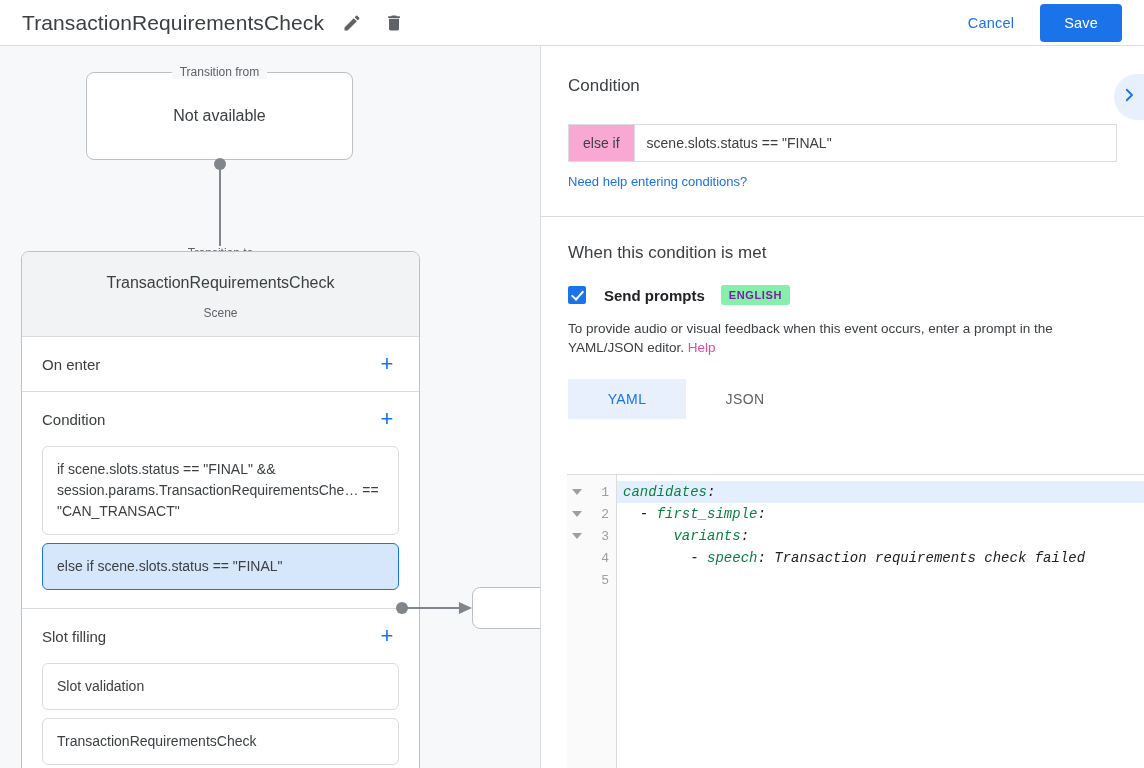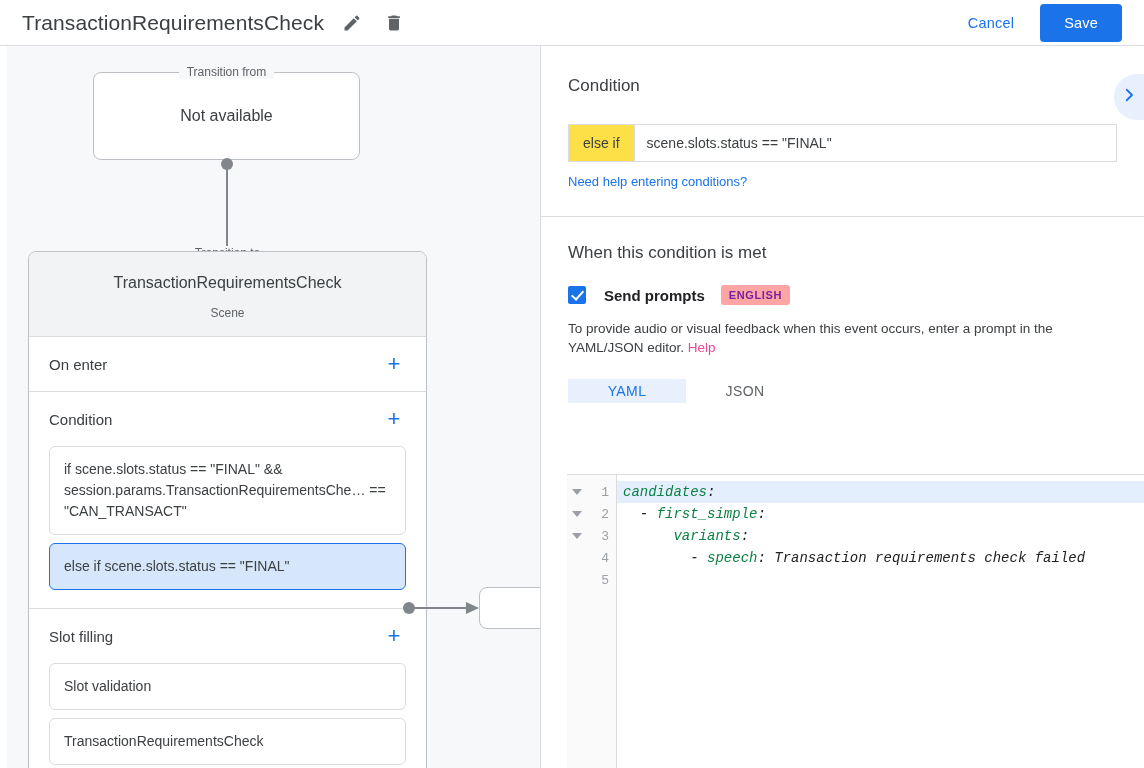--- a/index.html
+++ b/index.html
@@ -43,21 +43,21 @@
     margin-left: 16px; margin-right: 22px;
     background: #1a73e8; color: #fff;
     font-size: 14.5px; font-weight: 500; letter-spacing: .2px;
     border: none; border-radius: 4px;
     padding: 0 24px; height: 38px; cursor: pointer;
     font-family: "Liberation Sans", sans-serif;
   }
 
   
   #canvas {
-    position: absolute; left: 7px; top: 46px;
+    position: absolute; left: 0; top: 46px;
     width: 540px; height: 722px;
     background: #f6f8fa;
     overflow: hidden;
   }
 
   
   .fset {
     position: absolute;
     border: 1px solid #bdc1c6;
     border-radius: 8px;
@@ -164,21 +164,21 @@
   .panel-h { font-size: 17px; color: #3c4043; }
 
   #condition-input-row {
     display: flex; align-items: stretch;
     margin-top: 28px;
     border: 1px solid #dadce0;
     height: 38px;
     background: #ffffff;
   }
   #condition-prefix {
-    background: #fde047;
+    background: #f9a8d4;
     border-right: 1px solid #dadce0;
     display: flex; align-items: center;
     padding: 0 14px;
     font-size: 14px; color: #3c4043;
     white-space: nowrap;
   }
   #condition-value {
     flex: 1; border: none; outline: none;
     padding: 0 12px;
     font-size: 14px; color: #3c4043;
@@ -205,35 +205,35 @@
     content: ""; position: absolute;
     left: 4px; top: 0px; width: 5px; height: 10px;
     border: solid #fff; border-width: 0 2px 2px 0;
     transform: rotate(42deg);
   }
   .cb-label { font-size: 15px; color: #202124; }
   .cb-label.bold { font-weight: 700; }
   #webhook-row { margin-bottom: 26px; }
   #lang-badge {
     margin-left: 16px;
-    background: #fca5a5; color: #7b1fa2;
+    background: #86efac; color: #7b1fa2;
     font-size: 11px; font-weight: 700; letter-spacing: .6px;
     padding: 4px 8px; border-radius: 3px;
   }
   #prompt-desc {
     font-size: 13.5px; color: #3c4043;
     margin-top: 14px; line-height: 19px;
     max-width: 552px;
   }
   #prompt-desc a { color: #ec4899; text-decoration: none; cursor: pointer; }
 
   
   #editor-tabs { display: flex; margin-top: 22px; }
   .etab {
-    width: 118px; height: 24px;
+    width: 118px; height: 40px;
     display: flex; align-items: center; justify-content: center;
     font-size: 14px; font-weight: 500; letter-spacing: .4px;
     color: #5f6368; cursor: pointer;
   }
   .etab.active { background: #e8f0fe; color: #1a73e8; }
 
   
   #editor {
     position: absolute; left: 567px; top: 474px;
     width: 577px; height: 294px;

